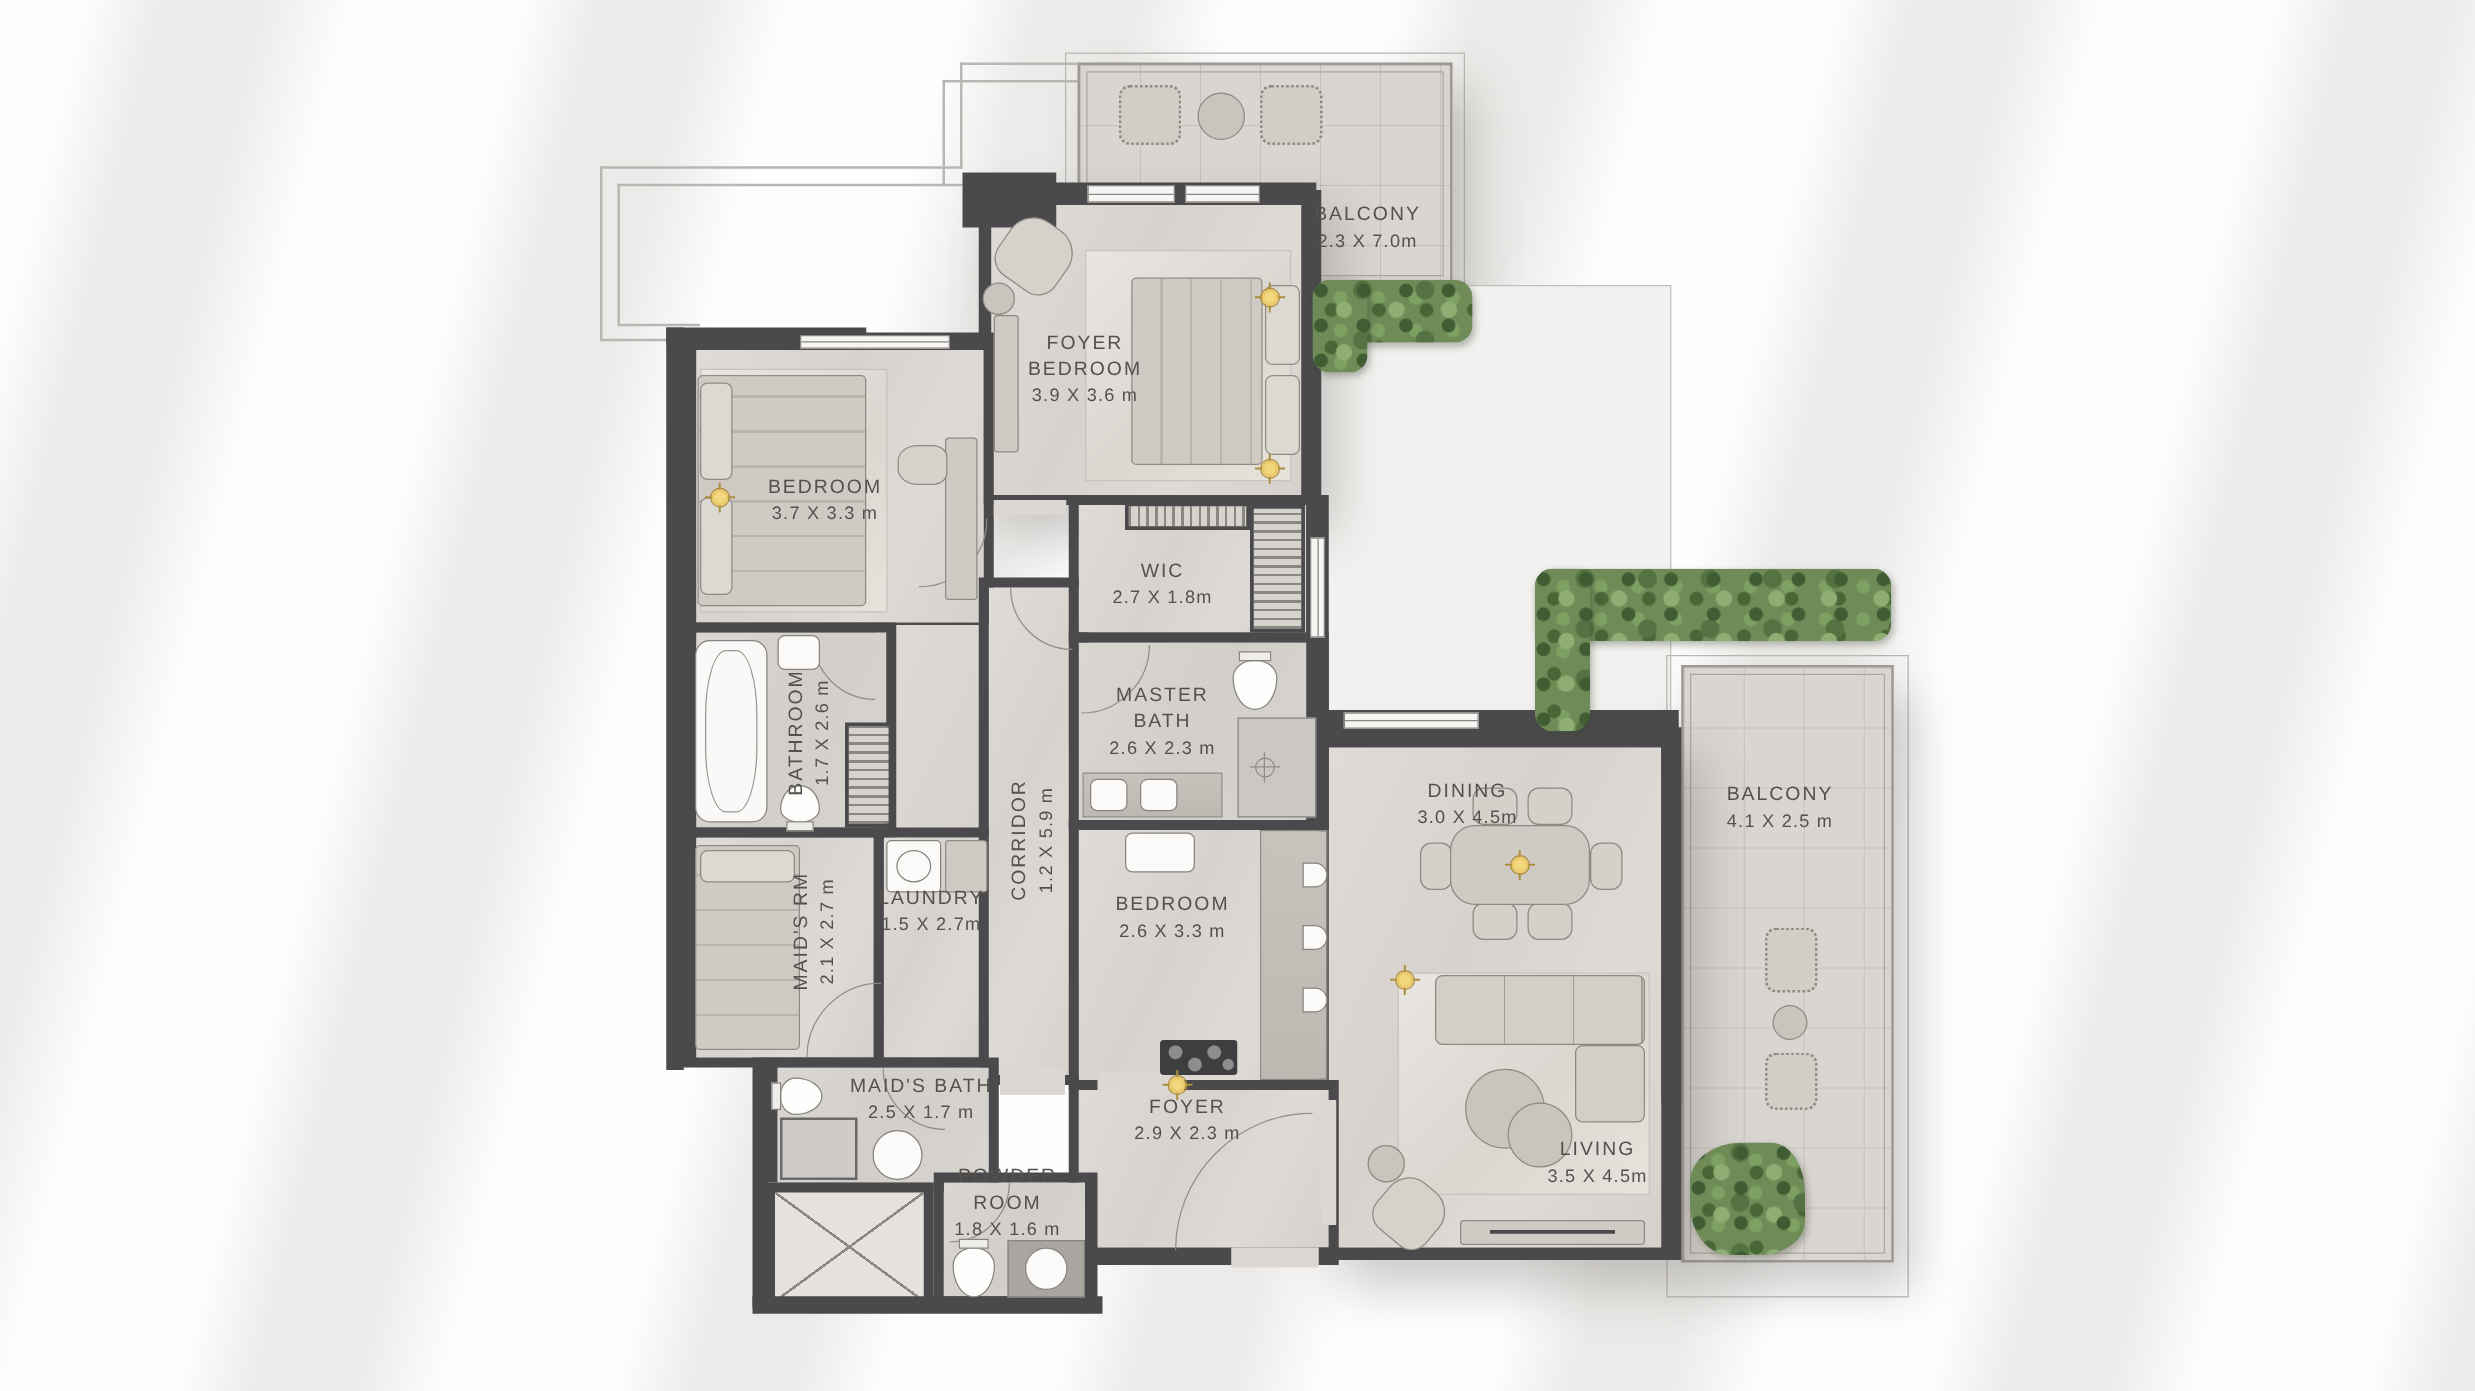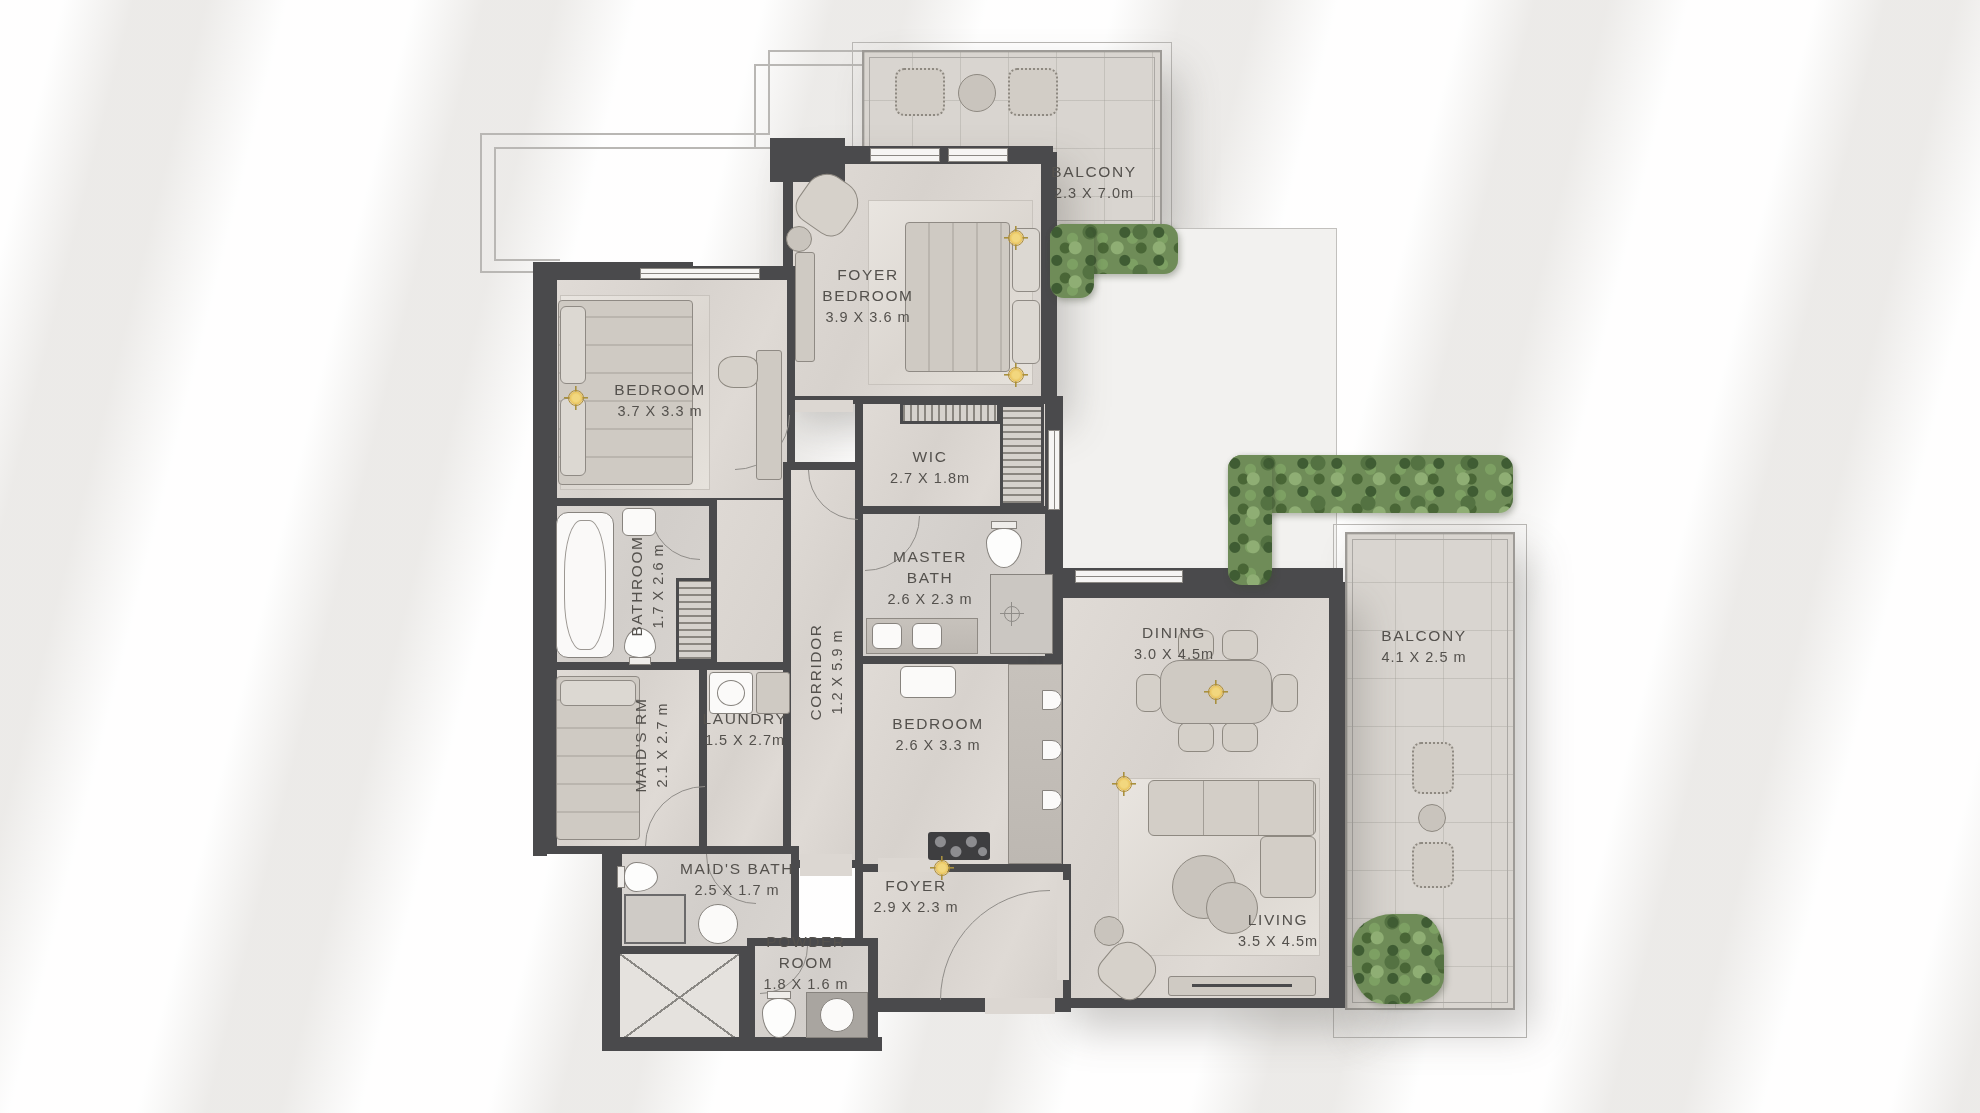--- a/index.html
+++ b/index.html
@@ -293,21 +293,21 @@
     <div class="rd">3.0 X 4.5m</div>
   </div>
   <div class="label" style="left:1424px;top:647px">
     <div class="rn">BALCONY</div>
     <div class="rd">4.1 X 2.5 m</div>
   </div>
   <div class="label" style="left:737px;top:880px">
     <div class="rn">MAID'S BATH</div>
     <div class="rd">2.5 X 1.7 m</div>
   </div>
-  <div class="label" style="left:916px;top:897px">
+  <div class="label" style="left:950px;top:897px">
     <div class="rn">FOYER</div>
     <div class="rd">2.9 X 2.3 m</div>
   </div>
   <div class="label" style="left:806px;top:963px;width:86px">
     <div class="rn">POWDER ROOM</div>
     <div class="rd">1.8 X 1.6 m</div>
   </div>
   <div class="label" style="left:1278px;top:931px">
     <div class="rn">LIVING</div>
     <div class="rd">3.5 X 4.5m</div>

